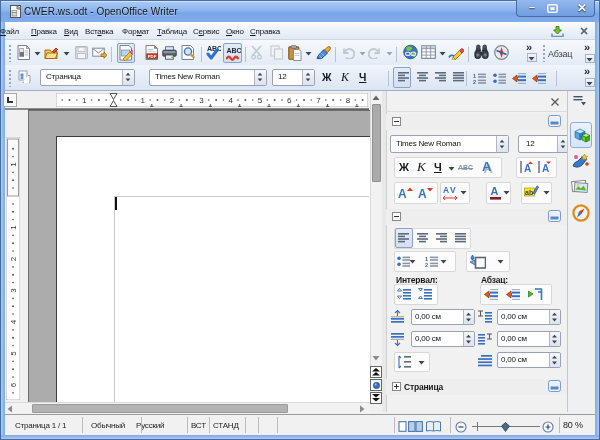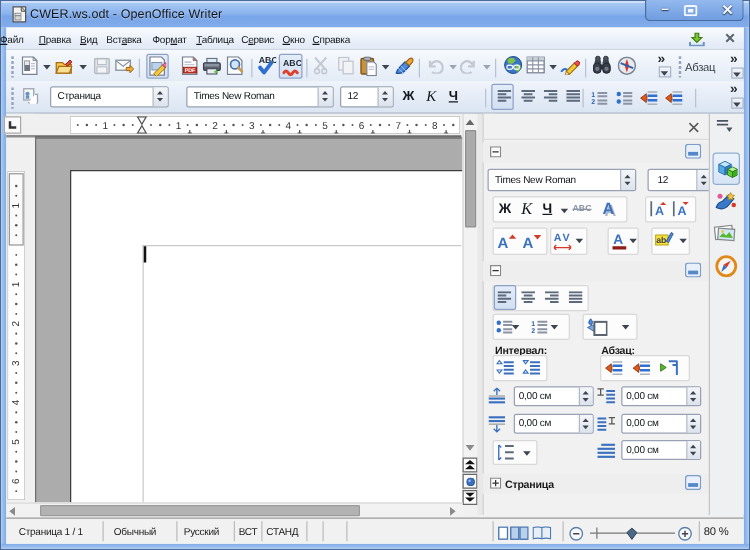--- a/index.html
+++ b/index.html
@@ -726,21 +726,21 @@
       <circle cx="7" cy="7.4" r="1.2" fill="#f5c73e" transform="rotate(4 10 9)"></circle>
     </svg>
     <svg style="position:absolute;left:572px;top:204px;width:18px;height:18px;" viewBox="0 0 18 18">
       <circle cx="9" cy="9" r="7.6" fill="#f6f4ee" stroke="#e08818" stroke-width="2.2"></circle>
       <path d="M12.5 4.5 L9.5 10 L7 7.5 Z" fill="#d83828"></path>
       <path d="M5 13.5 L9.5 10 L7 7.5 Z" fill="#3a70c0"></path>
     </svg>
     <div style="position:absolute;left:5px;top:414px;width:590px;height:21px;background:#f1f1f1;border-top:1px solid #9a9a9a;"></div>
     <div style="position:absolute;left:15px;top:421px;width:70px;height:10px;font-size:8px;letter-spacing:-0.2px;color:#1c1c1c;line-height:10px;white-space:nowrap;">Страница 1 / 1</div>
     <div style="position:absolute;left:91px;top:421px;width:50px;height:10px;font-size:8px;letter-spacing:-0.2px;color:#1c1c1c;line-height:10px;white-space:nowrap;">Обычный</div>
-    <div style="position:absolute;left:147px;top:421px;width:45px;height:10px;font-size:8px;letter-spacing:-0.2px;color:#1c1c1c;line-height:10px;white-space:nowrap;">Русский</div>
+    <div style="position:absolute;left:136px;top:421px;width:45px;height:10px;font-size:8px;letter-spacing:-0.2px;color:#1c1c1c;line-height:10px;white-space:nowrap;">Русский</div>
     <div style="position:absolute;left:191px;top:421px;width:25px;height:10px;font-size:8px;letter-spacing:-0.2px;color:#1c1c1c;line-height:10px;white-space:nowrap;">ВСТ</div>
     <div style="position:absolute;left:213px;top:421px;width:40px;height:10px;font-size:8px;letter-spacing:-0.2px;color:#1c1c1c;line-height:10px;white-space:nowrap;">СТАНД</div>
     <div style="position:absolute;left:82px;top:417px;width:1px;height:16px;background:#bdbdbd;"></div>
     <div style="position:absolute;left:141px;top:417px;width:1px;height:16px;background:#bdbdbd;"></div>
     <div style="position:absolute;left:187px;top:417px;width:1px;height:16px;background:#bdbdbd;"></div>
     <div style="position:absolute;left:209px;top:417px;width:1px;height:16px;background:#bdbdbd;"></div>
     <div style="position:absolute;left:245px;top:417px;width:1px;height:16px;background:#bdbdbd;"></div>
     <div style="position:absolute;left:258px;top:417px;width:1px;height:16px;background:#bdbdbd;"></div>
     <div style="position:absolute;left:277px;top:417px;width:1px;height:16px;background:#bdbdbd;"></div>
     <div style="position:absolute;left:394px;top:417px;width:1px;height:16px;background:#bdbdbd;"></div>

